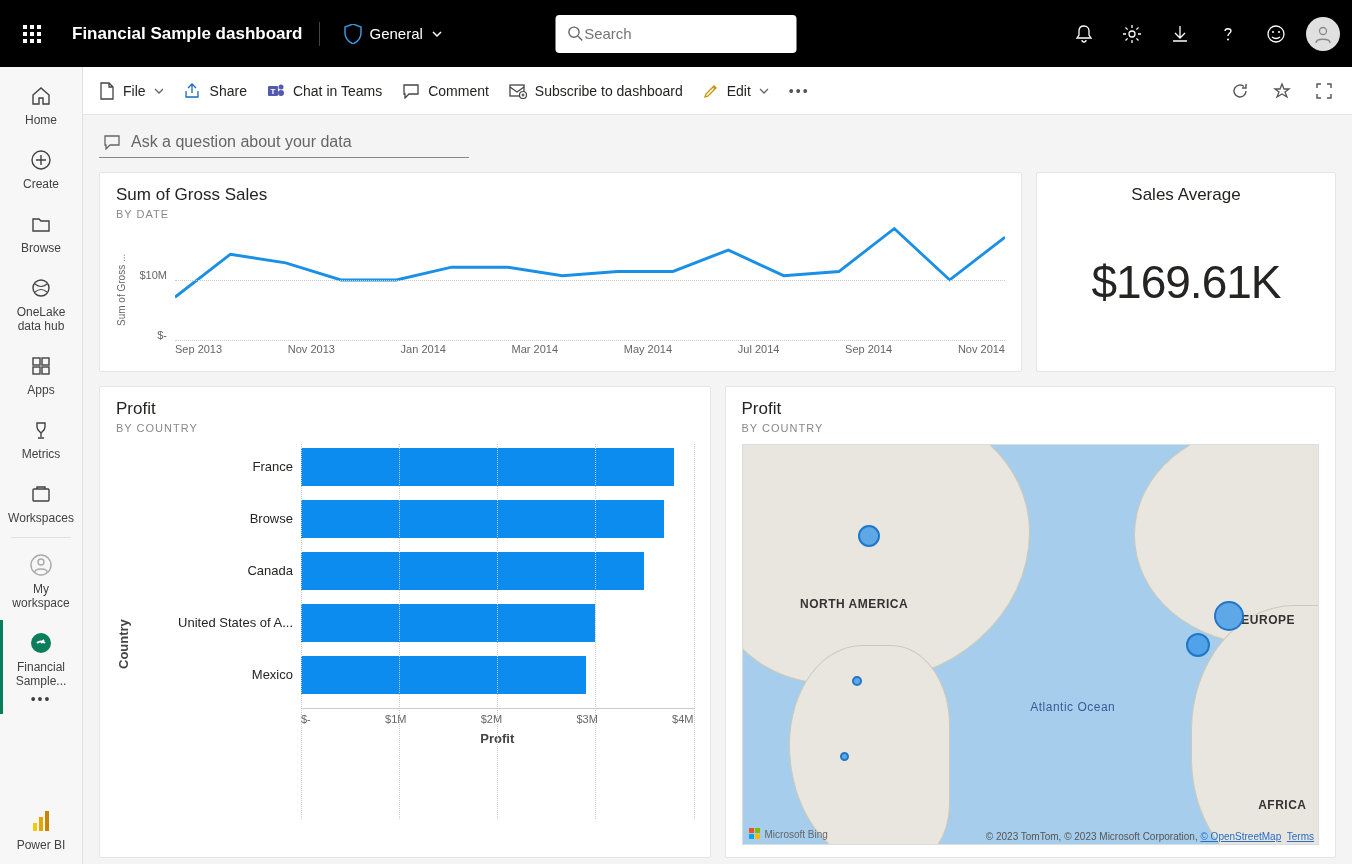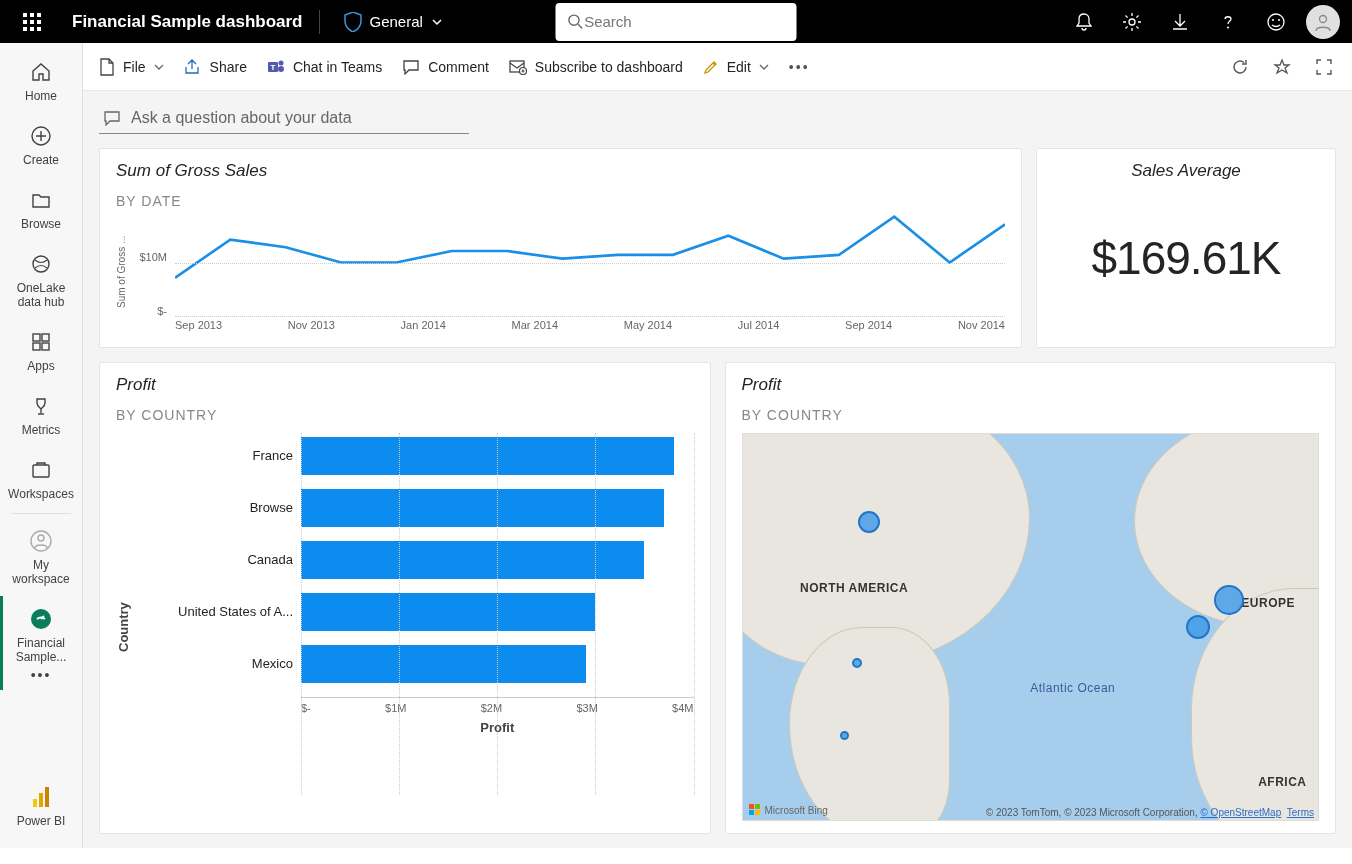--- a/index.html
+++ b/index.html
@@ -1,19 +1,19 @@
 <!DOCTYPE html>
 <html><head>
 <meta charset="utf-8">
 <style>
   * { box-sizing: border-box; margin: 0; padding: 0; }
   body { font-family: "Segoe UI", -apple-system, sans-serif; font-size: 14px; color: #252423; background: #fff; width: 1352px; height: 864px; overflow: hidden; }
   
   
-  .top-header { height: 43px; background: #000; display: flex; align-items: center; padding: 0 12px; color: #fff; gap: 16px; }
+  .top-header { height: 67px; background: #000; display: flex; align-items: center; padding: 0 12px; color: #fff; gap: 16px; }
   .waffle-icon { width: 40px; height: 40px; display: flex; align-items: center; justify-content: center; cursor: pointer; }
   .dashboard-title { font-size: 17px; font-weight: 600; margin-left: 4px; }
   .divider-vert { width: 1px; height: 24px; background: #444; }
   .sensitivity { display: flex; align-items: center; gap: 8px; cursor: pointer; padding-left: 8px; }
   .sensitivity-label { font-size: 15px; }
   .search-box { flex: 0 0 360px; height: 38px; background: #fff; border-radius: 4px; display: flex; align-items: center; padding: 0 12px; margin-left: auto; margin-right: auto; position: absolute; left: 50%; transform: translateX(-50%); }
   .search-box input { border: none; outline: none; font-size: 15px; width: 100%; color: #333; }
   .header-right { margin-left: auto; display: flex; align-items: center; gap: 4px; }
   .hdr-btn { width: 44px; height: 44px; display: flex; align-items: center; justify-content: center; cursor: pointer; color: #fff; }
   .avatar { width: 34px; height: 34px; border-radius: 50%; background: #e0e0e0; display:flex; align-items:center; justify-content:center; margin-left:4px;}
@@ -34,22 +34,22 @@
   .toolbelt { height: 48px; background: #fff; border-bottom: 1px solid #e8e8e8; display: flex; align-items: center; padding: 0 16px; gap: 20px; }
   .tb-item { display: flex; align-items: center; gap: 8px; cursor: pointer; font-size: 14px; color: #252423; }
   .tb-right { margin-left: auto; display: flex; gap: 18px; }
   .tb-icon-btn { width: 24px; height: 24px; display:flex; align-items:center; justify-content:center; cursor:pointer; color:#555;}
   
   .qna-bar { padding: 12px 16px 0 16px; }
   .qna-input { display: inline-flex; align-items: center; gap: 10px; border-bottom: 1px solid #888; padding: 6px 4px; width: 370px; color: #666; font-size: 16px; cursor: text;}
   
   .dashboard-grid { flex:1; padding: 14px 16px; display: grid; grid-template-columns: 1fr 300px; grid-template-rows: 200px 1fr; gap: 14px; overflow:hidden;}
   .tile { background: #fff; border: 1px solid #e5e5e5; border-radius: 2px; padding: 12px 16px; display:flex; flex-direction:column; overflow:hidden;}
-  .tile-title { font-size: 17px; font-weight: 400; color: #252423; font-style: italic; }
-  .tile-sub { font-size: 14px; color: #888; letter-spacing: 1px; text-transform: uppercase; margin-top: 12px; }
+  .tile-title { font-size: 17px; font-weight: 400; color: #252423; }
+  .tile-sub { font-size: 11px; color: #888; letter-spacing: 1px; text-transform: uppercase; margin-top: 3px; }
   .tile-line { grid-column: 1; grid-row: 1; }
   .tile-kpi { grid-column: 2; grid-row: 1; align-items:center; }
   .tile-kpi .kpi-val { font-size: 46px; font-weight: 300; color: #252423; margin: auto; letter-spacing:-1px;}
   .row2 { display:grid; grid-template-columns: 1fr 1fr; gap:14px; grid-column: 1 / span 2; grid-row: 2;}
   
   
   .line-body { flex:1; display:flex; }
   .line-y-label { writing-mode: vertical-rl; transform: rotate(180deg); font-size: 10px; color:#666; text-align:center;}
   .line-plot { flex:1; position:relative; }
   .line-y-ticks { position:absolute; left:0; top:0; bottom:18px; width:44px; display:flex; flex-direction:column; justify-content:space-between; font-size:11px; color:#666; text-align:right; padding-right:4px;}

